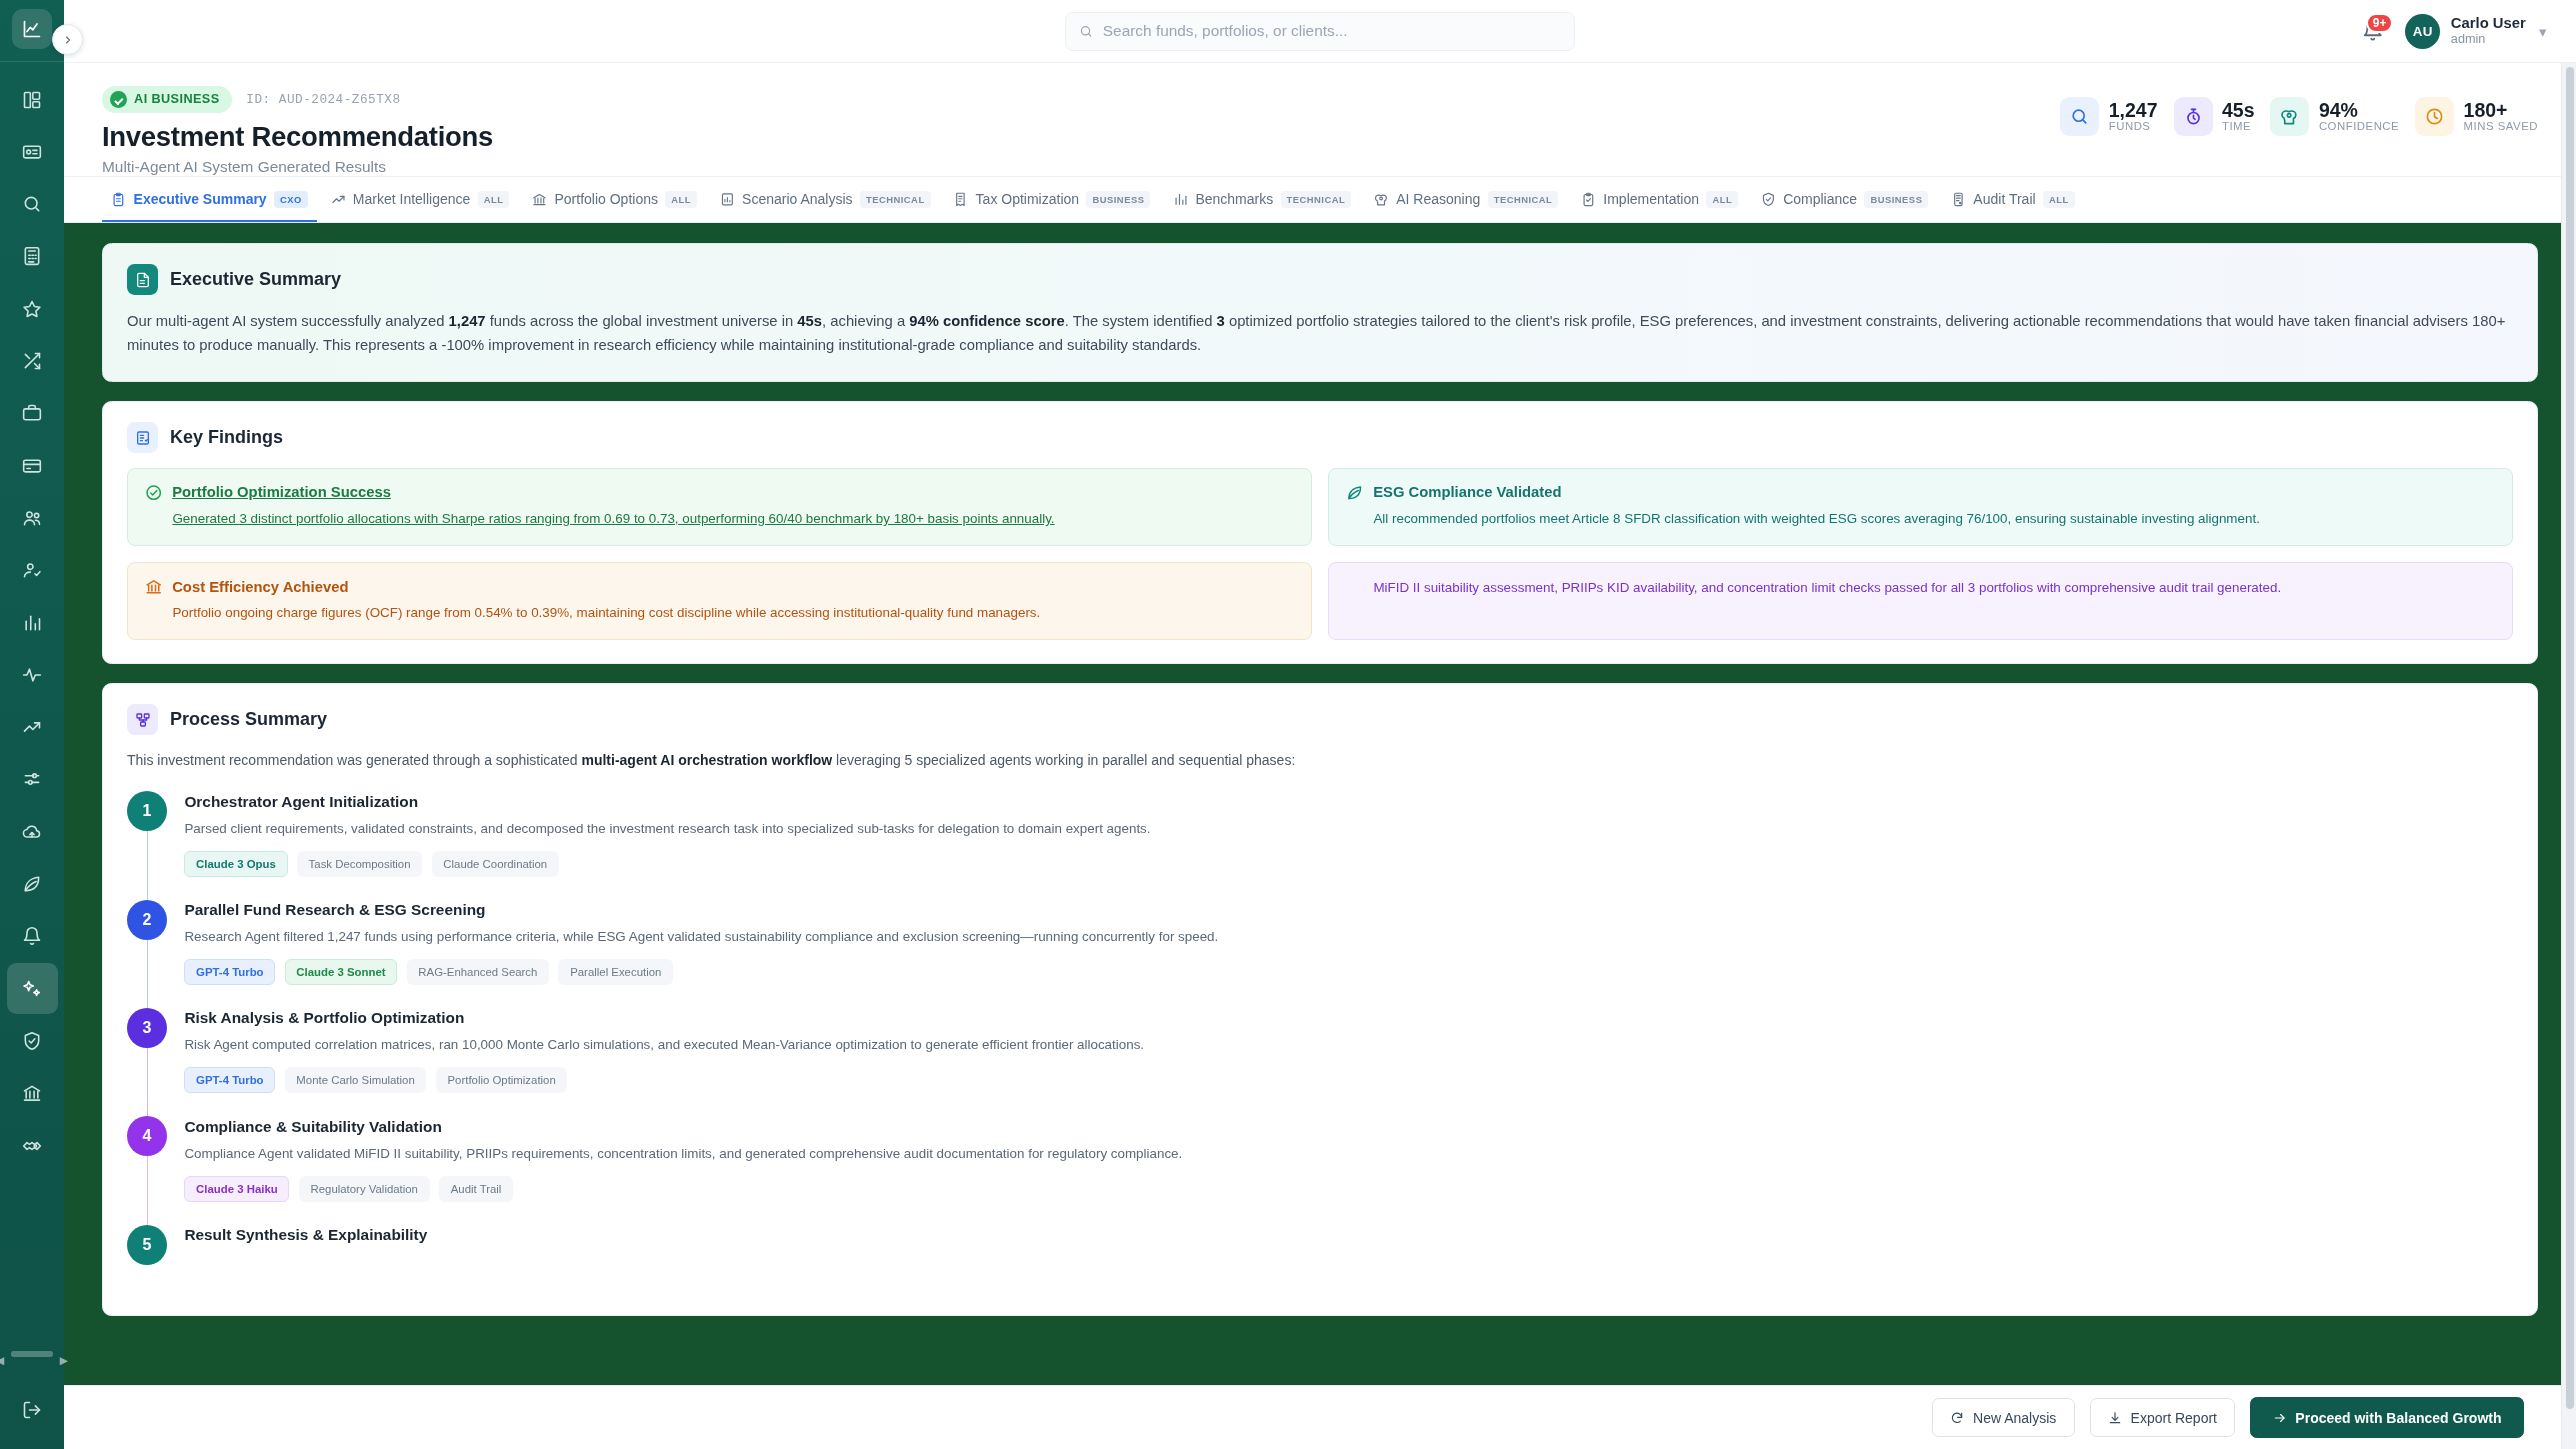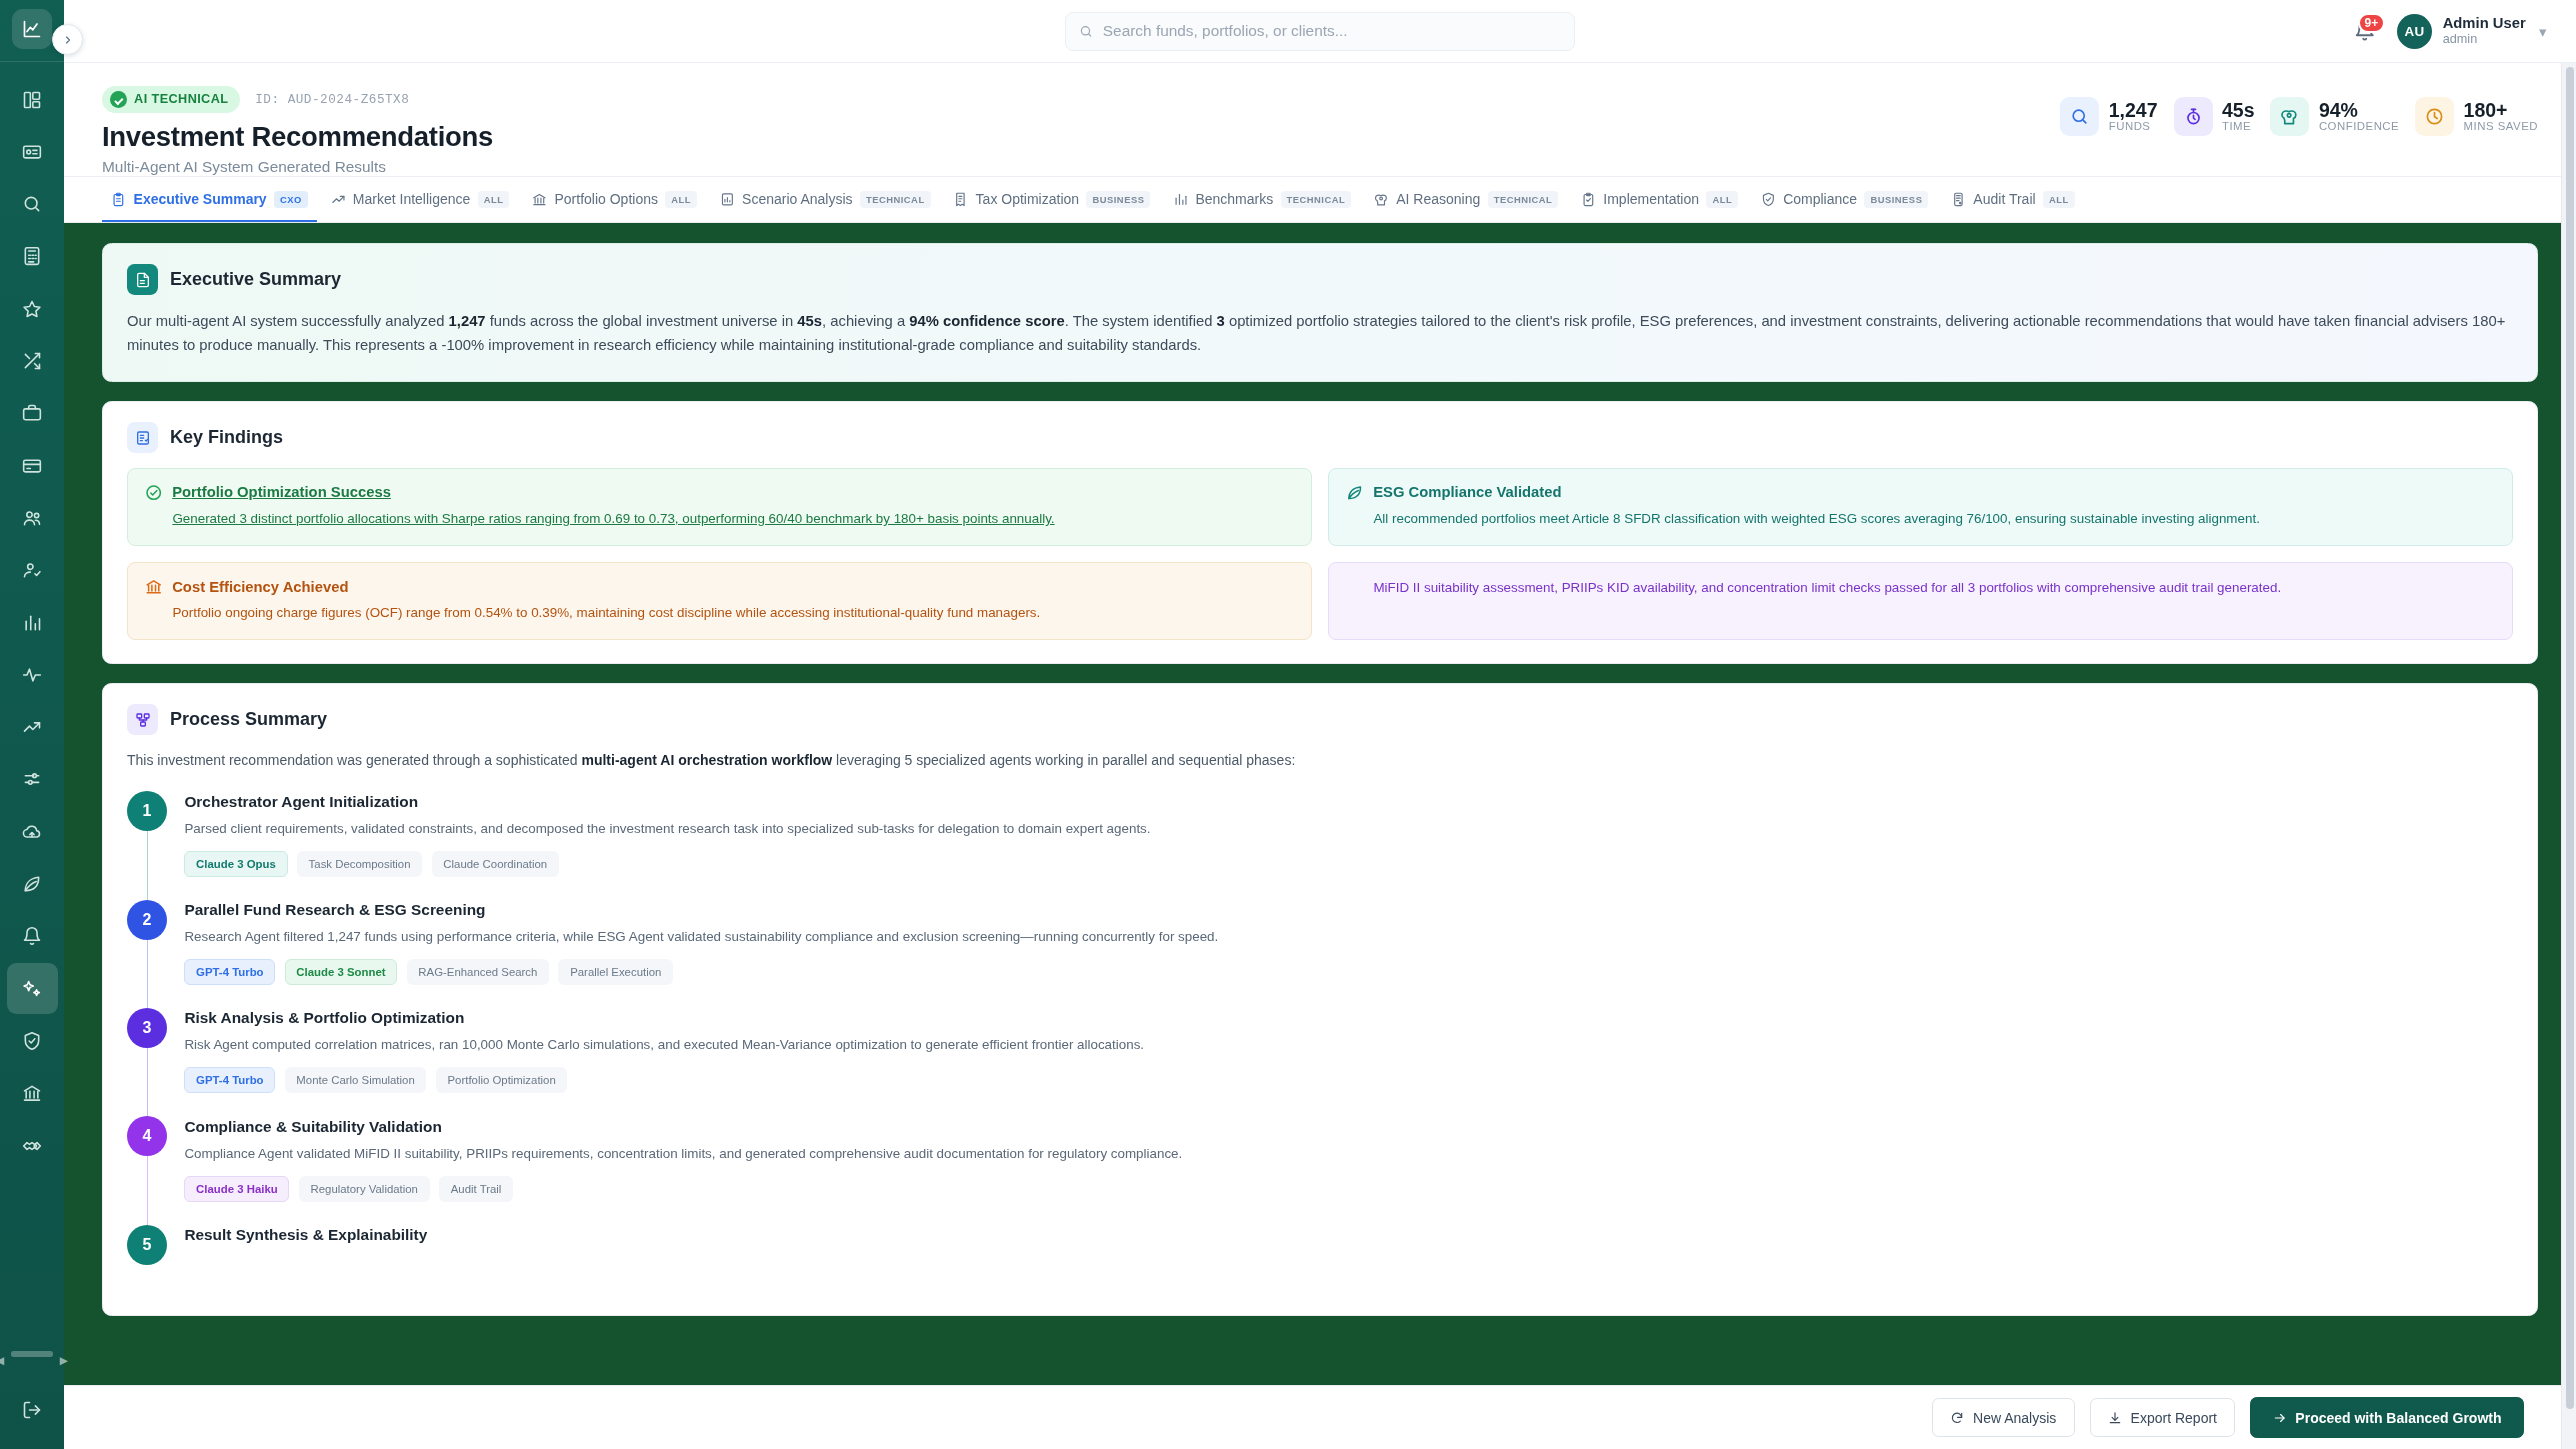--- a/index.html
+++ b/index.html
@@ -419,36 +419,36 @@
         <div class="bell">
           <svg viewBox="0 0 24 24">
               <path d="M18 8a6 6 0 1 0-12 0c0 7-3 9-3 9h18s-3-2-3-9"></path>
               <path d="M13.7 21a2 2 0 0 1-3.4 0"></path>
             </svg>
           <span class="badge">9+</span>
         </div>
         <div class="userblock">
           <div class="avatar">AU</div>
           <div>
-            <div class="uname">Admin User</div>
+            <div class="uname">Carlo User</div>
             <div class="urole">admin</div>
           </div>
           <span class="caret">▾</span>
         </div>
       </div>
     </header>
 
     <div class="scrollarea">
 
       <section class="page-head">
         <div class="ph-left">
           <div class="pill-row">
             <span class="pill-ai">
               <span class="chk"></span>
-              <span>AI TECHNICAL</span>
+              <span>AI BUSINESS</span>
             </span>
             <span class="idtext">ID: AUD-2024-Z65TX8</span>
           </div>
           <h1 class="ptitle">Investment Recommendations</h1>
           <div class="psub">Multi-Agent AI System Generated Results</div>
         </div>
         <div class="stats" id="stats-row">
             <div class="stat">
               <span class="sicon" style="background:#eaf1fe">
                 <svg viewBox="0 0 24 24" style="stroke:#2f6fe4">

